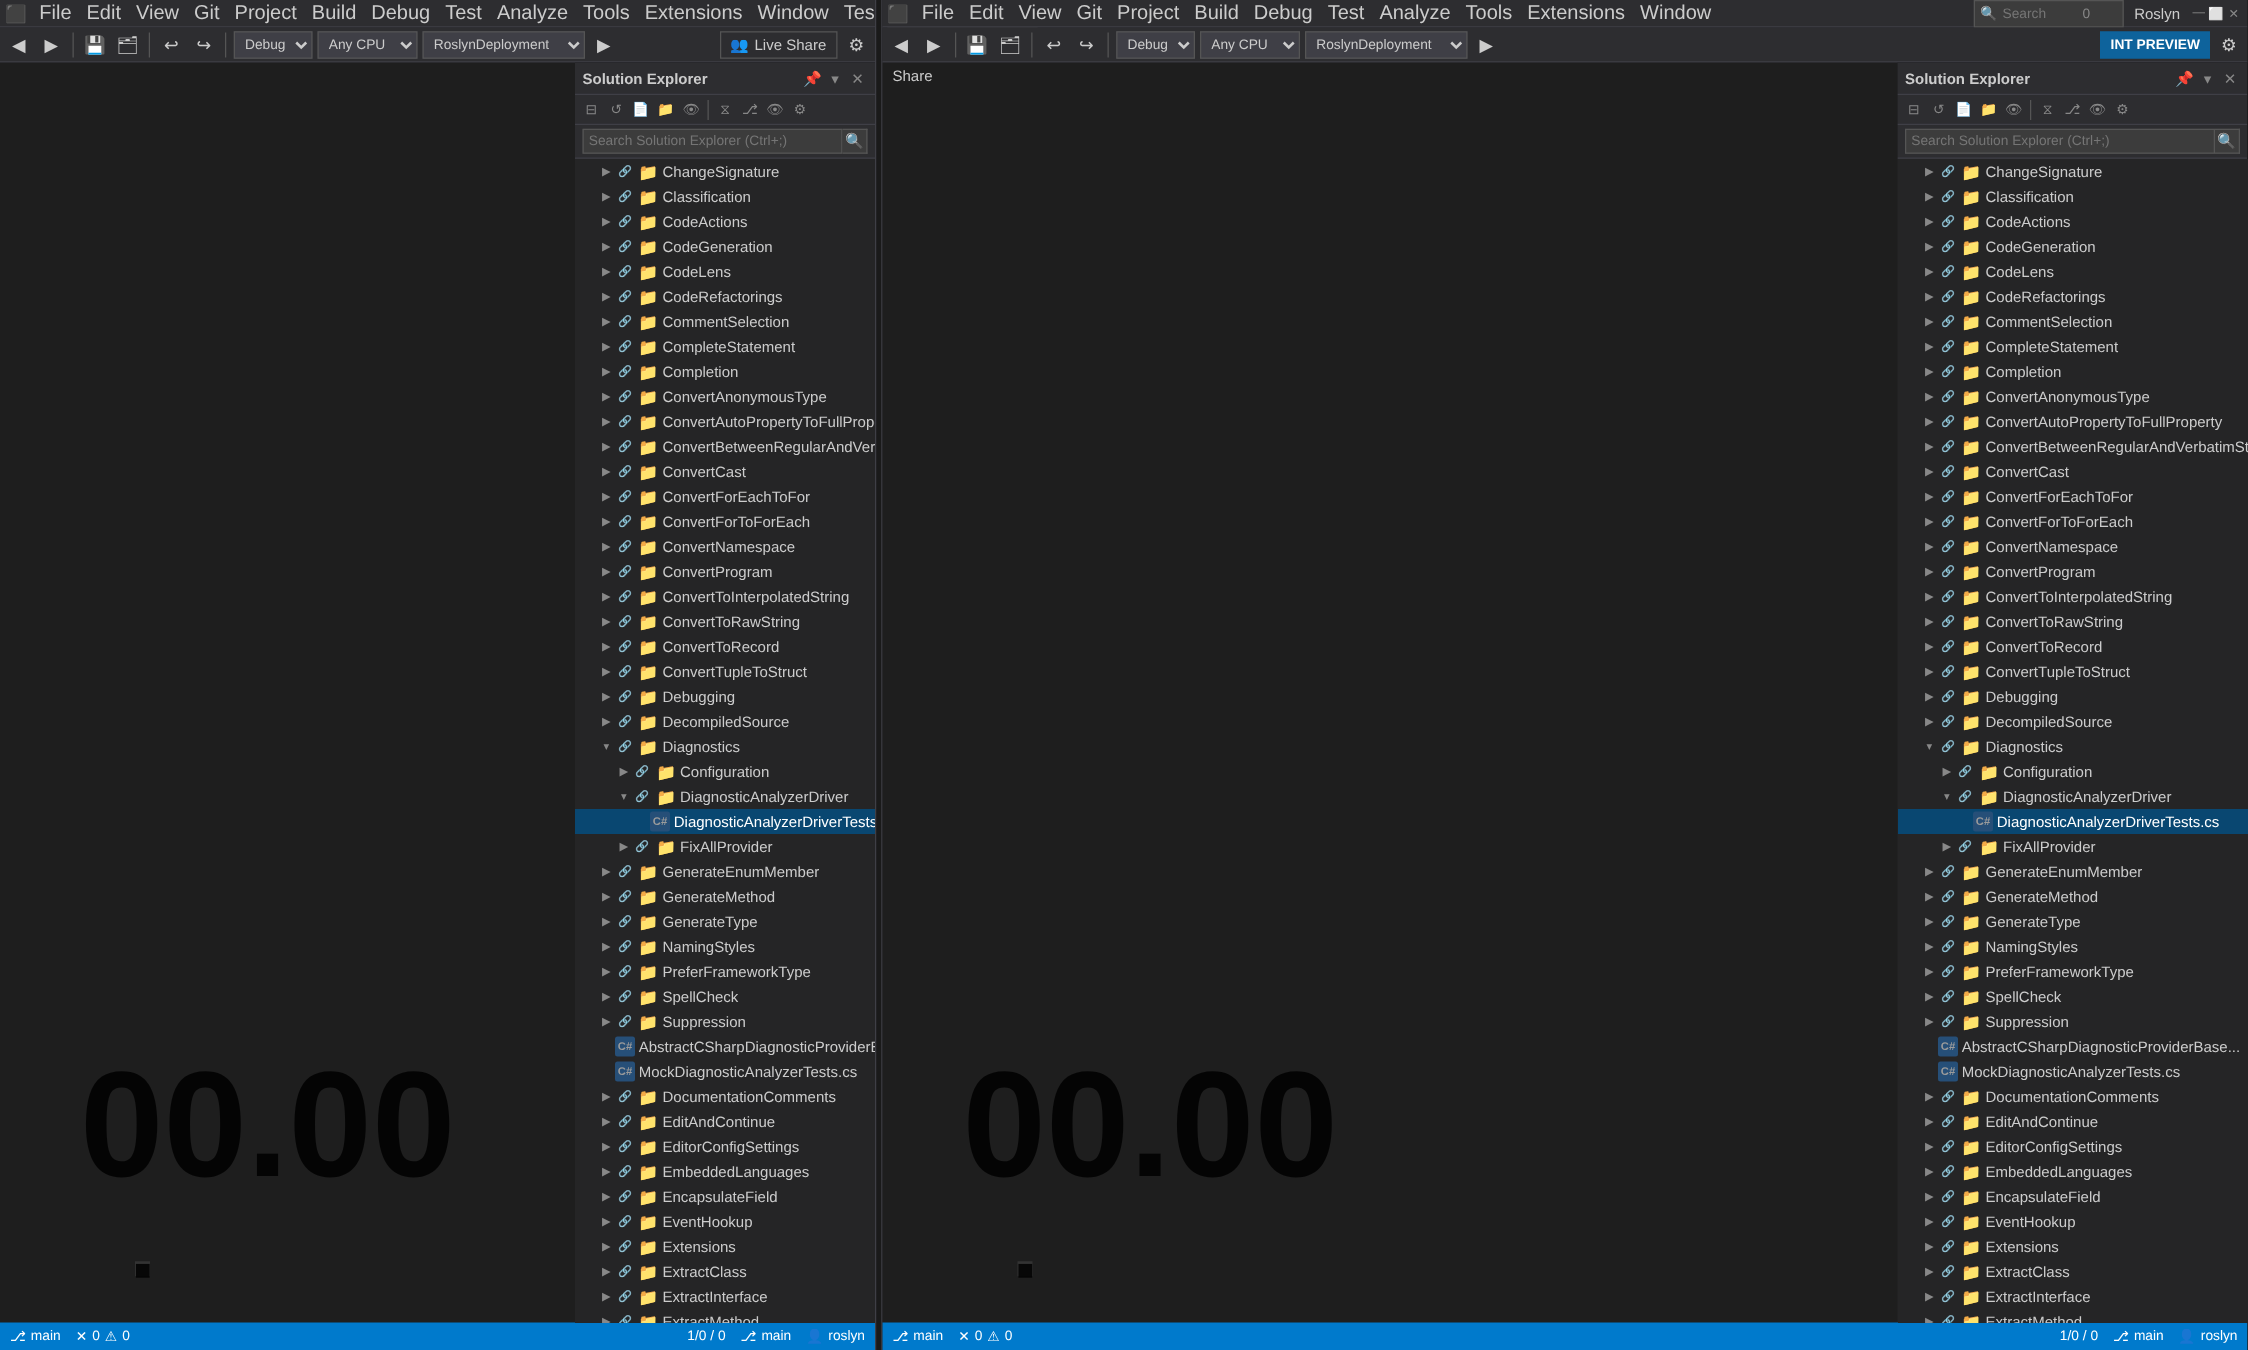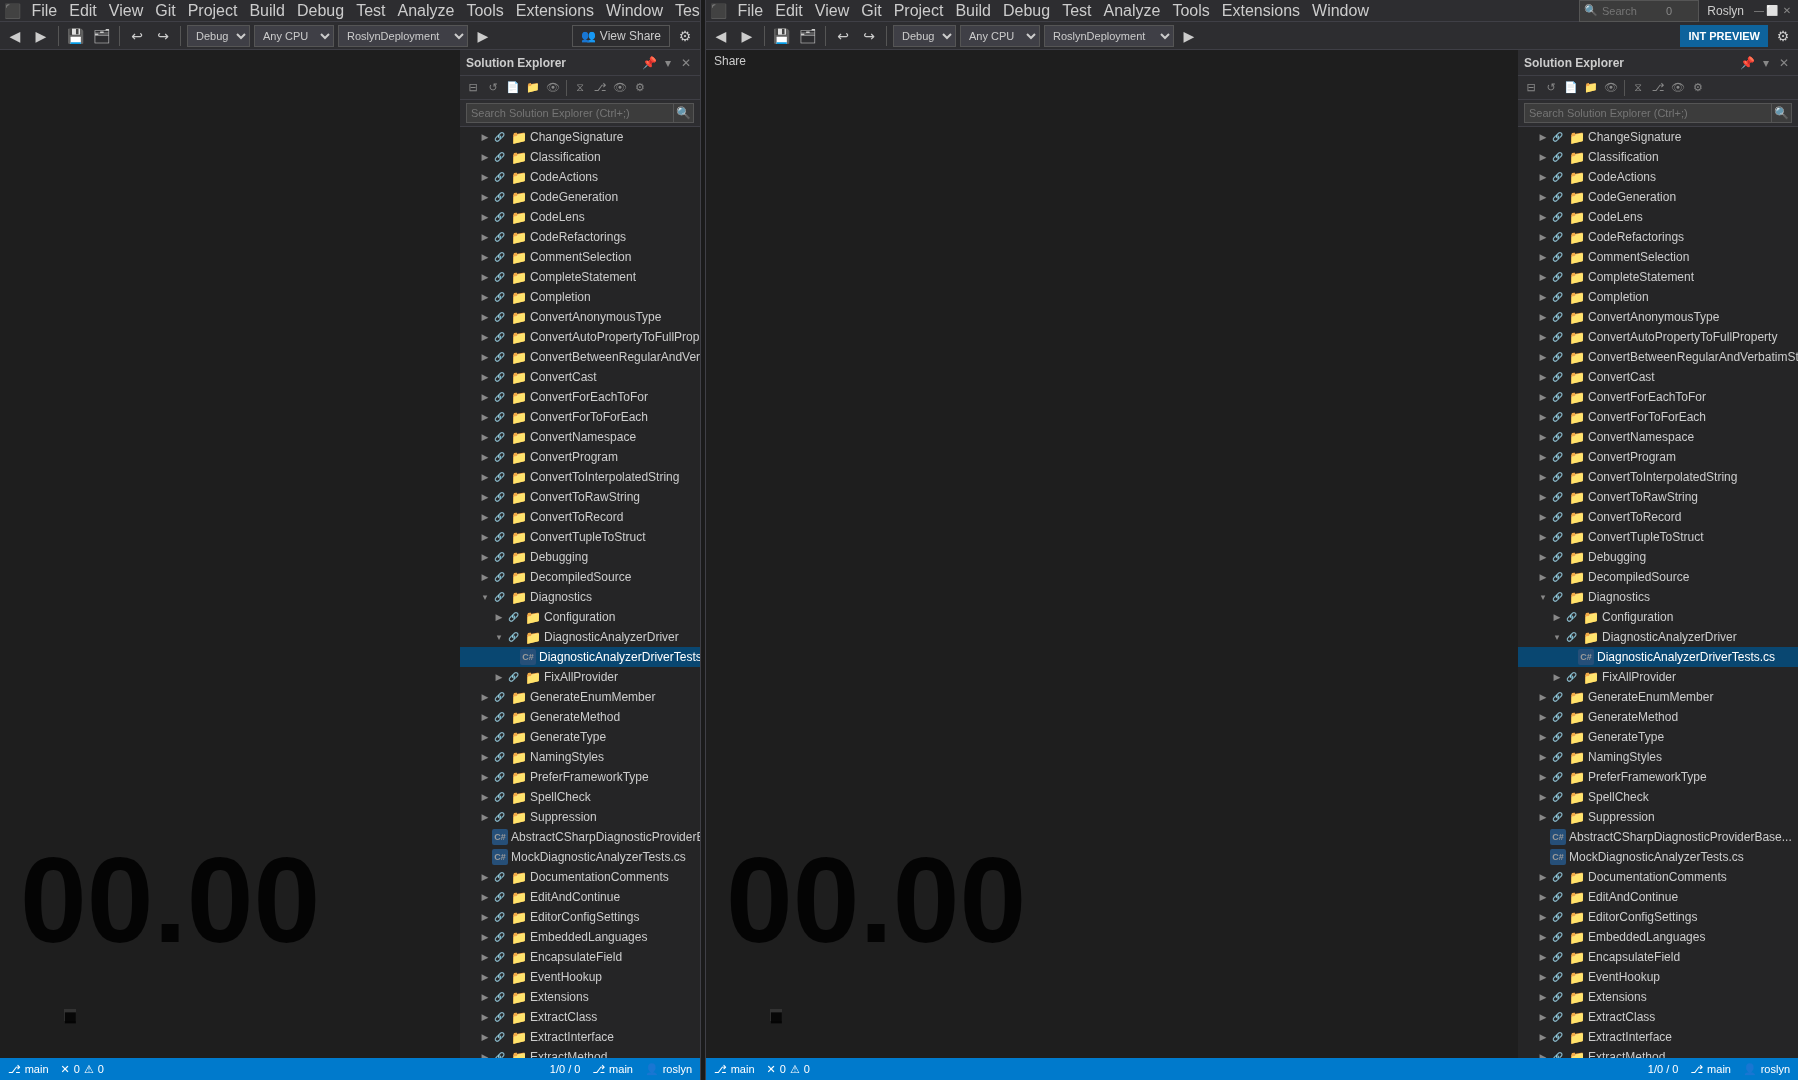--- a/index.html
+++ b/index.html
@@ -247,20 +247,21 @@
 
     
     .clock-overlay {
       position: absolute;
       font-size: 120px;
       font-weight: bold;
       color: rgba(0,0,0,0.85);
       pointer-events: none;
       z-index: 100;
       line-height: 1;
+      margin-left: 44px;
     }
     .clock-left {
       left: 20px;
       bottom: 120px;
     }
 
     
     .status-bar {
       display: flex;
       align-items: center;
@@ -362,21 +363,21 @@
       <select class="toolbar-select" style="width:80px;">
         <option>Any CPU</option>
       </select>
       <select class="toolbar-select" style="width:130px;">
         <option>RoslynDeployment</option>
       </select>
       <button class="toolbar-btn">▶</button>
       <div style="flex:1;"></div>
       <button class="live-share-btn">
         <span>👥</span>
-        <span>View Share</span>
+        <span>Live Share</span>
       </button>
       <button class="toolbar-btn">⚙</button>
     </div>
 
     <div style="flex:1; display:flex; position:relative; overflow:hidden;">
 
       <div class="vs-instance-editor" style="position:absolute; inset:0;"></div>
 
       <div style="position:absolute; right:0; top:0; bottom:0; width:240px; display:flex; flex-direction:column;">
         <div class="solution-explorer" style="border:none;">

